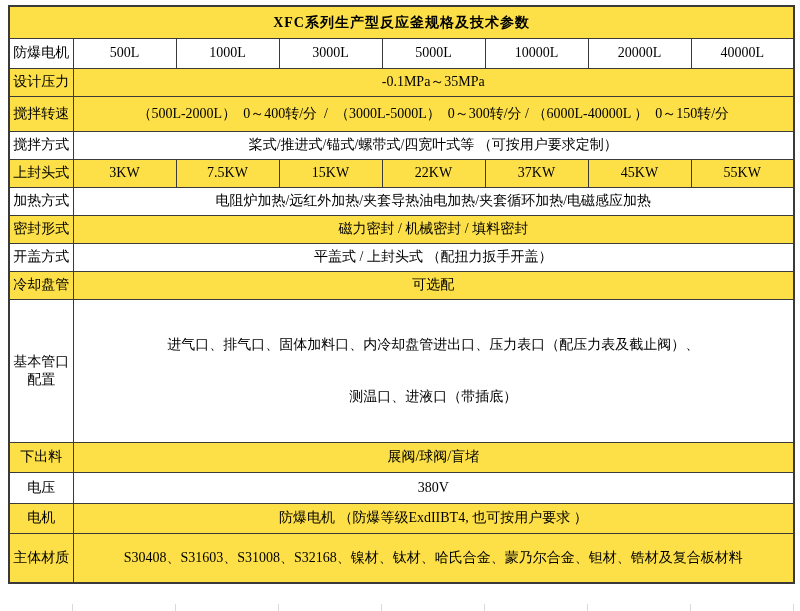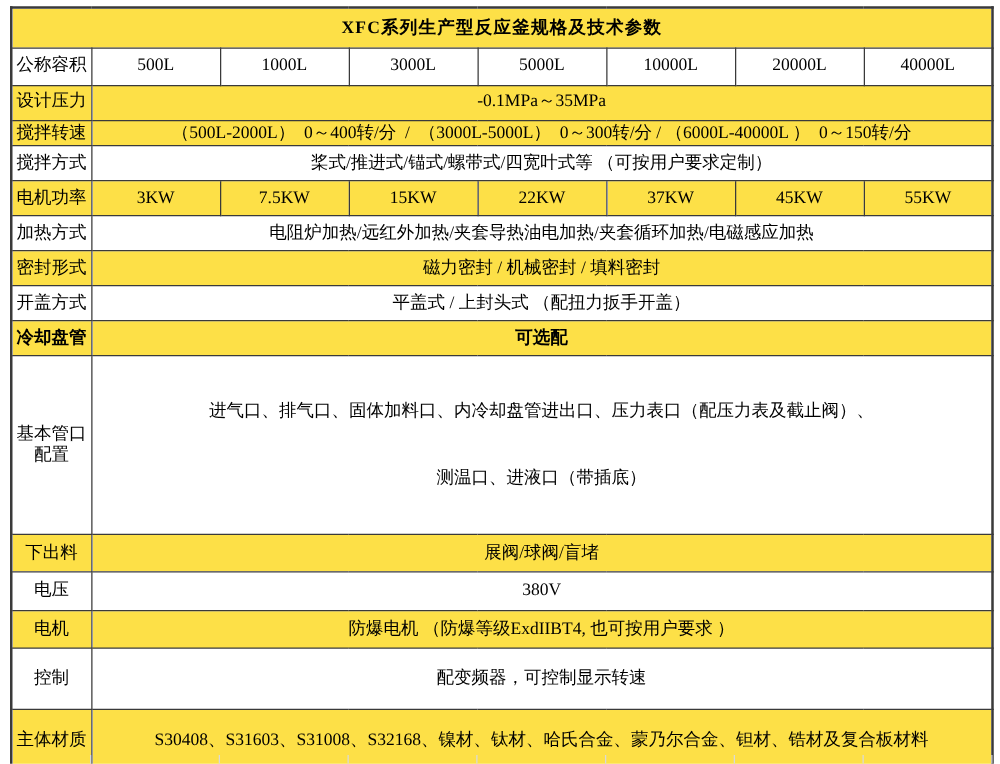--- a/index.html
+++ b/index.html
@@ -43,48 +43,48 @@
       <col class="c-data">
       <col class="c-data">
   </colgroup>
 
   <tbody>
       <tr style="height:32px;">
     <td colspan="8" class="alt title-cell">XFC系列生产型反应釜规格及技术参数</td>
   </tr>
 
   <tr style="height:30px;">
-    <td class="lbl">公称容积</td>
+    <td class="lbl">防爆电机</td>
     <td>500L</td>
     <td>1000L</td>
     <td>3000L</td>
     <td>5000L</td>
     <td>10000L</td>
     <td>20000L</td>
     <td>40000L</td>
   </tr>
 
   <tr style="height:28px;">
     <td class="alt lbl">设计压力</td>
     <td class="alt" colspan="7">-0.1MPa～35MPa</td>
   </tr>
 
 
-  <tr style="height:20px;">
+  <tr style="height:35px;">
     <td class="alt lbl">搅拌转速</td>
     <td class="alt" colspan="7">（500L-2000L）  0～400转/分  /  （3000L-5000L）  0～300转/分 / （6000L-40000L ）  0～150转/分</td>
   </tr>
 
   <tr style="height:28px;margin-left:20px;">
     <td class="lbl">搅拌方式</td>
     <td colspan="7">桨式/推进式/锚式/螺带式/四宽叶式等 （可按用户要求定制）</td>
   </tr>
 
   <tr style="height:28px;">
-    <td class="alt lbl">电机功率</td>
+    <td class="alt lbl">上封头式</td>
     <td class="alt">3KW</td>
     <td class="alt">7.5KW</td>
     <td class="alt">15KW</td>
     <td class="alt">22KW</td>
     <td class="alt">37KW</td>
     <td class="alt">45KW</td>
     <td class="alt">55KW</td>
   </tr>
 
   <tr style="height:28px;">
@@ -95,21 +95,21 @@
   <tr style="height:28px;">
     <td class="alt lbl">密封形式</td>
     <td class="alt" colspan="7">磁力密封 / 机械密封 / 填料密封</td>
   </tr>
 
   <tr style="height:28px;">
     <td class="lbl">开盖方式</td>
     <td colspan="7">平盖式 / 上封头式 （配扭力扳手开盖）</td>
   </tr>
 
-  <tr style="height:28px;font-weight:bold;">
+  <tr style="height:28px;">
     <td class="alt lbl">冷却盘管</td>
     <td class="alt" colspan="7">可选配</td>
   </tr>
 
   <tr style="height:57px;">
     <td class="lbl">基本管口配置</td>
     <td colspan="7">
       <div>进气口、排气口、固体加料口、内冷却盘管进出口、压力表口（配压力表及截止阀）、</div>
       <div>测温口、进液口（带插底）</div>
     </td>
@@ -123,24 +123,20 @@
   <tr style="height:31px;border-radius:11px;">
     <td class="lbl">电压</td>
     <td colspan="7">380V</td>
   </tr>
 
   <tr style="height:30px;">
     <td class="alt lbl">电机</td>
     <td class="alt" colspan="7">防爆电机 （防爆等级ExdIIBT4, 也可按用户要求 ）</td>
   </tr>
 
-  <tr style="height:49px;">
-    <td class="lbl">控制</td>
-    <td colspan="7" class="left">配变频器，可控制显示转速</td>
-  </tr>
 
   <tr style="height:50px;">
     <td class="alt lbl">主体材质</td>
     <td class="alt left" colspan="7">S30408、S31603、S31008、S32168、镍材、钛材、哈氏合金、蒙乃尔合金、钽材、锆材及复合板材料</td>
   </tr>
 
 </tbody>
   </table>
 
 <div class="ghost-strip">

